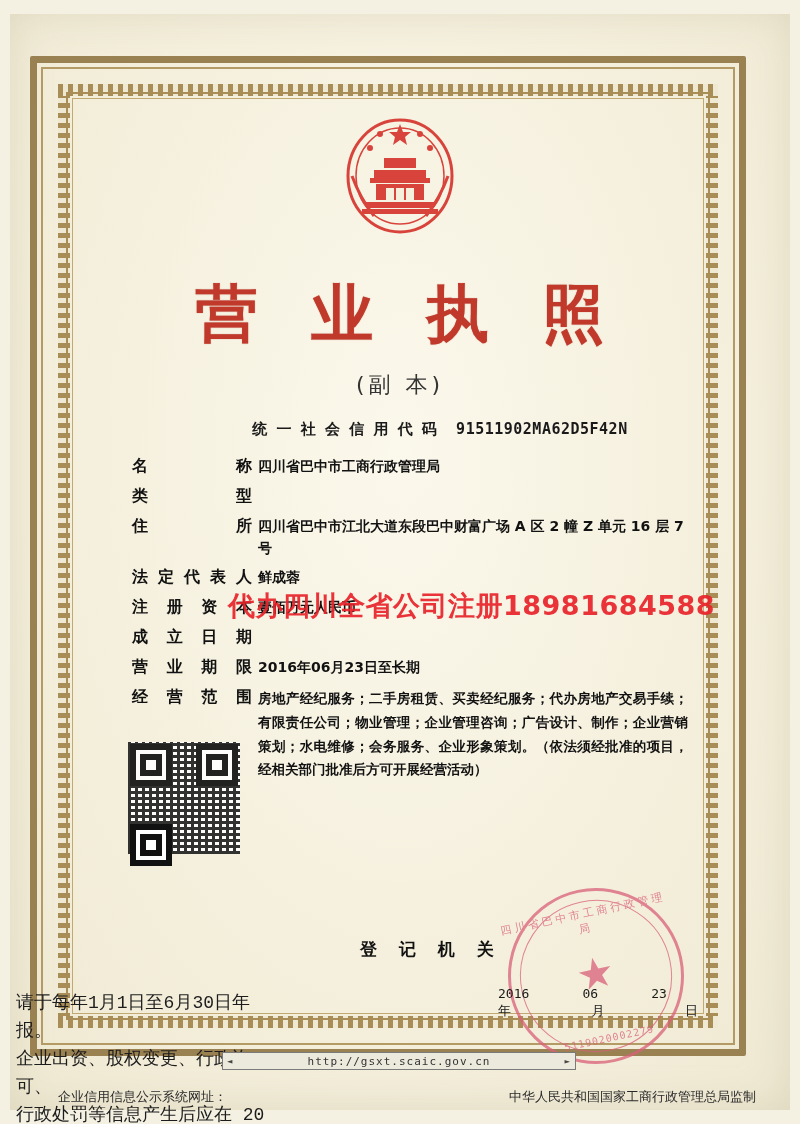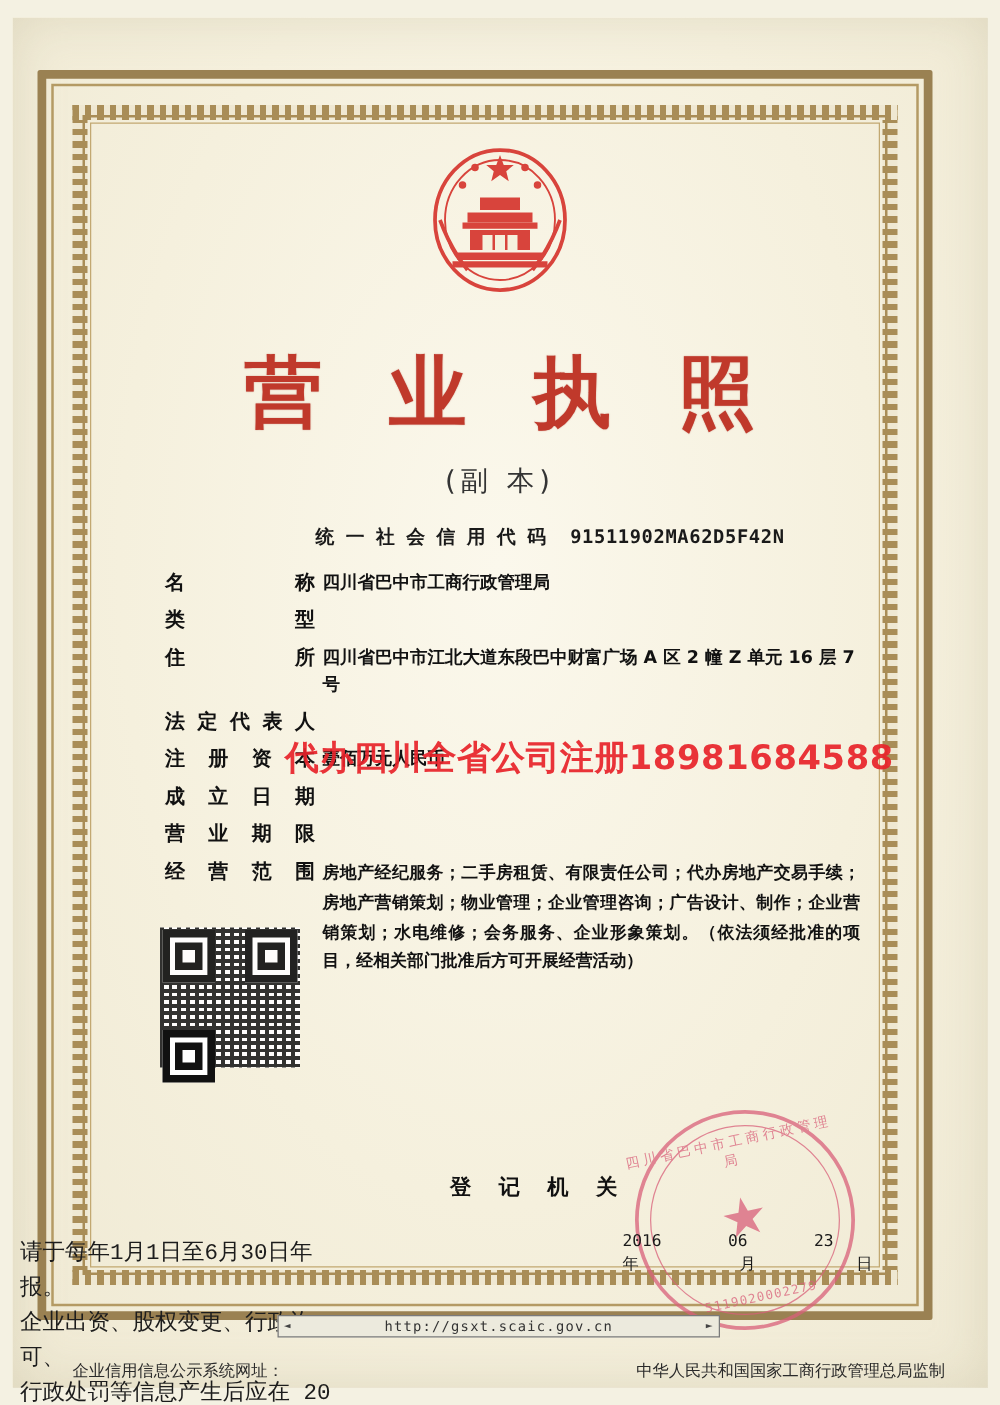--- a/index.html
+++ b/index.html
@@ -404,20 +404,21 @@
       <div class="val">四川省巴中市江北大道东段巴中财富广场 A 区 2 幢 Z 单元 16 层 7 号</div>
     </div>
     <div class="row">
       <div class="lbl">
           <span>法</span>
           <span>定</span>
           <span>代</span>
           <span>表</span>
           <span>人</span>
         </div>
+      <div class="val">鲜成蓉</div>
     </div>
     <div class="row">
       <div class="lbl">
           <span>注</span>
           <span>册</span>
           <span>资</span>
           <span>本</span>
         </div>
       <div class="val">壹佰万元人民币</div>
     </div>
@@ -429,29 +430,30 @@
           <span>期</span>
         </div>
     </div>
     <div class="row">
       <div class="lbl">
           <span>营</span>
           <span>业</span>
           <span>期</span>
           <span>限</span>
         </div>
+      <div class="val">2016年06月23日至长期</div>
     </div>
     <div class="row scope">
       <div class="lbl">
           <span>经</span>
           <span>营</span>
           <span>范</span>
           <span>围</span>
         </div>
-      <div class="val">房地产经纪服务；二手房租赁、有限责任公司；代办房地产交易手续；房地产营销策划；物业管理；企业管理咨询；广告设计、制作；企业营销策划；水电维修；会务服务、企业形象策划。（依法须经批准的项目，经相关部门批准后方可开展经营活动）</div>
+      <div class="val">房地产经纪服务；二手房租赁、买卖经纪服务；代办房地产交易手续；有限责任公司；物业管理；企业管理咨询；广告设计、制作；企业营销策划；水电维修；会务服务、企业形象策划。（依法须经批准的项目，经相关部门批准后方可开展经营活动）</div>
     </div>
   </div>
 
   <div class="qr"></div>
   <div class="qr-corner-bl"></div>
 
   <div class="registry-label">登 记 机 关</div>
 
   <div class="seal">
     <div class="seal-inner"></div>

